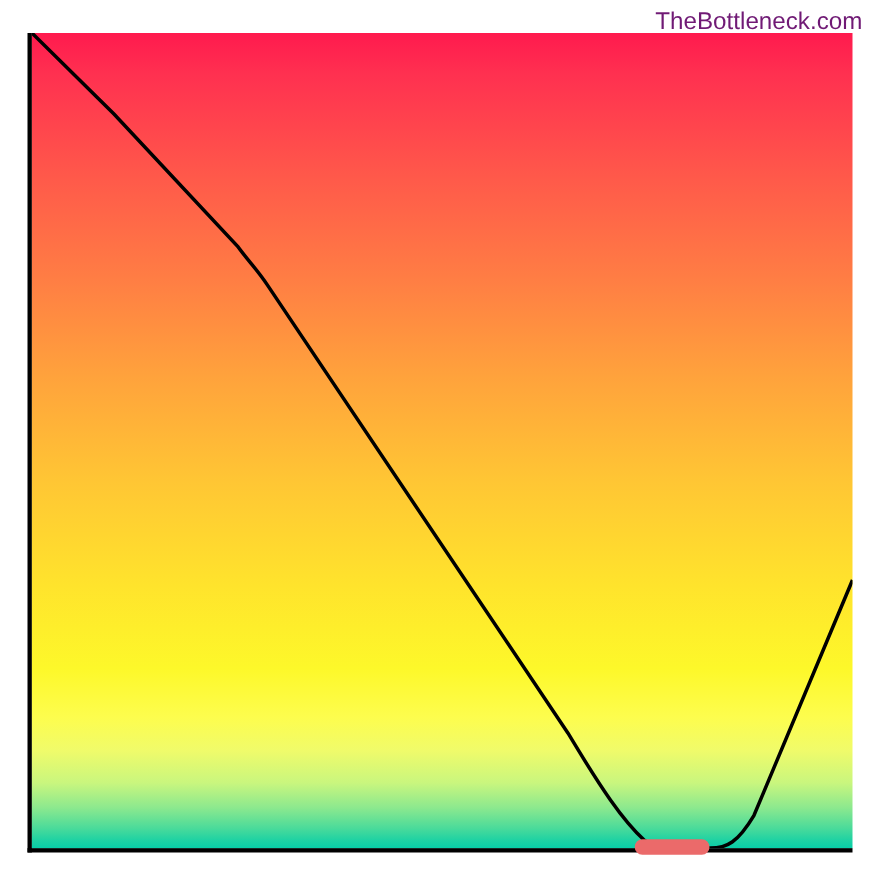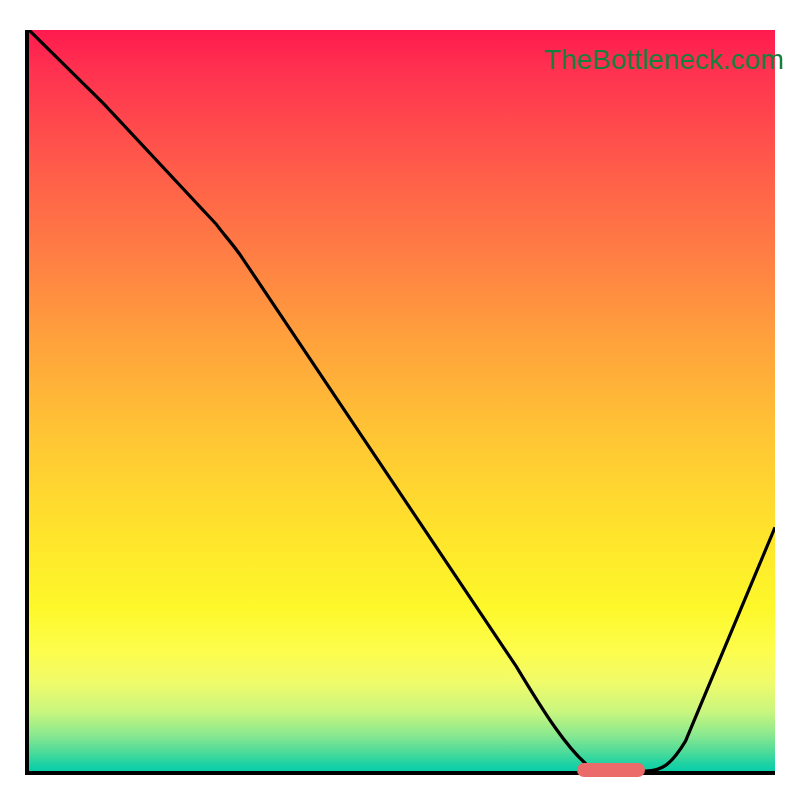--- a/index.html
+++ b/index.html
@@ -8,25 +8,24 @@
     height: 800px;
     background: #fff;
     font-family: Arial, sans-serif;
     position: relative;
     overflow: hidden;
   }
   .watermark {
     position: absolute;
     top: 6px;
     right: 16px;
-    font-size: 28px;
+    font-size: 22px;
     font-weight: 500;
-    color: #15803d;
+    color: #701a75;
     z-index: 10;
-    margin-top: 38px;
   }
   .plot {
     position: absolute;
     left: 25px;
     top: 30px;
     width: 750px;
     height: 745px;
     border-left: 4px solid #000;
     border-bottom: 4px solid #000;
   }

